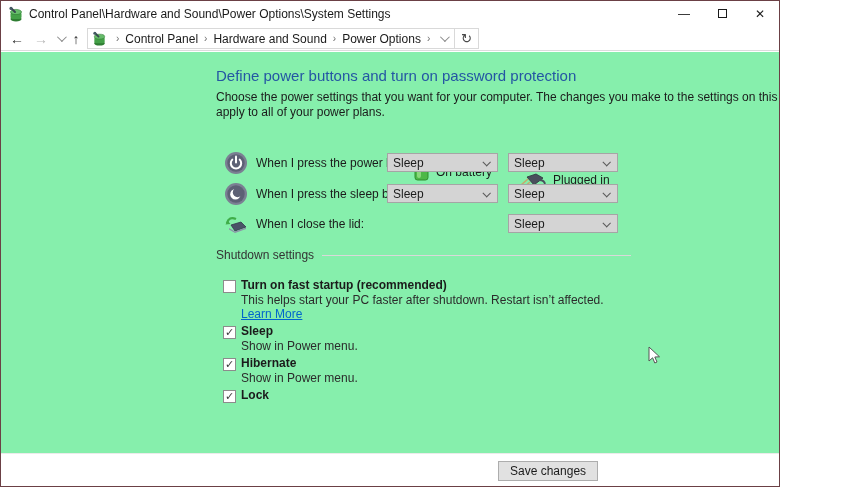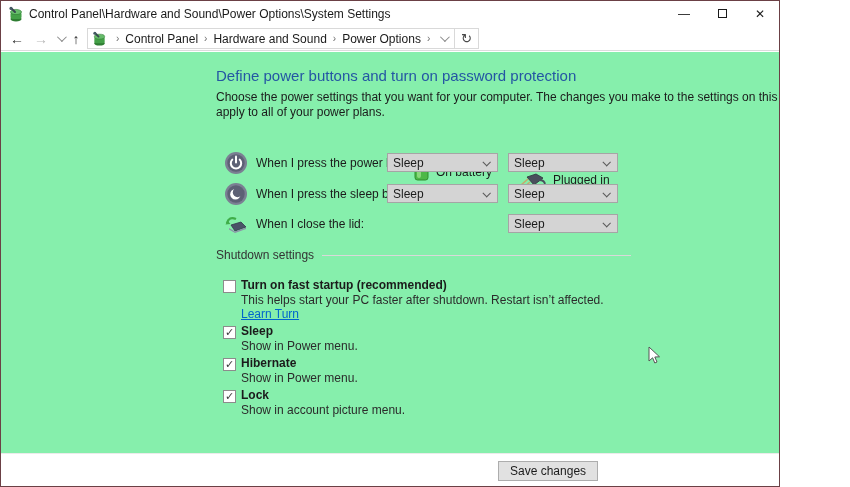--- a/index.html
+++ b/index.html
@@ -227,37 +227,36 @@
         <span class="glabel">Shutdown settings</span>
         <span class="gline"></span>
       </div>
 
       <div class="shutdown-list">
         <div class="sd-item">
           <span class="checkbox"></span>
           <div class="sd-label">Turn on fast startup (recommended)</div>
           <div class="sd-desc">
             <span>This helps start your PC faster after shutdown. Restart isn’t affected.</span>
-            <span class="learn-link">Learn Turn</span>
+            <span class="learn-link">Learn More</span>
           </div>
         </div>
         <div class="sd-item">
           <span class="checkbox checked"></span>
           <div class="sd-label">Sleep</div>
           <div class="sd-desc">Show in Power menu.</div>
         </div>
         <div class="sd-item">
           <span class="checkbox checked"></span>
           <div class="sd-label">Hibernate</div>
           <div class="sd-desc">Show in Power menu.</div>
         </div>
         <div class="sd-item">
           <span class="checkbox checked"></span>
           <div class="sd-label">Lock</div>
-          <div class="sd-desc">Show in account picture menu.</div>
         </div>
       </div>
     </div>
 
     <div class="footer">
       <button class="win-btn btn-save">Save changes</button>
       <button class="win-btn btn-cancel">Cancel</button>
     </div>
   </div>
 

